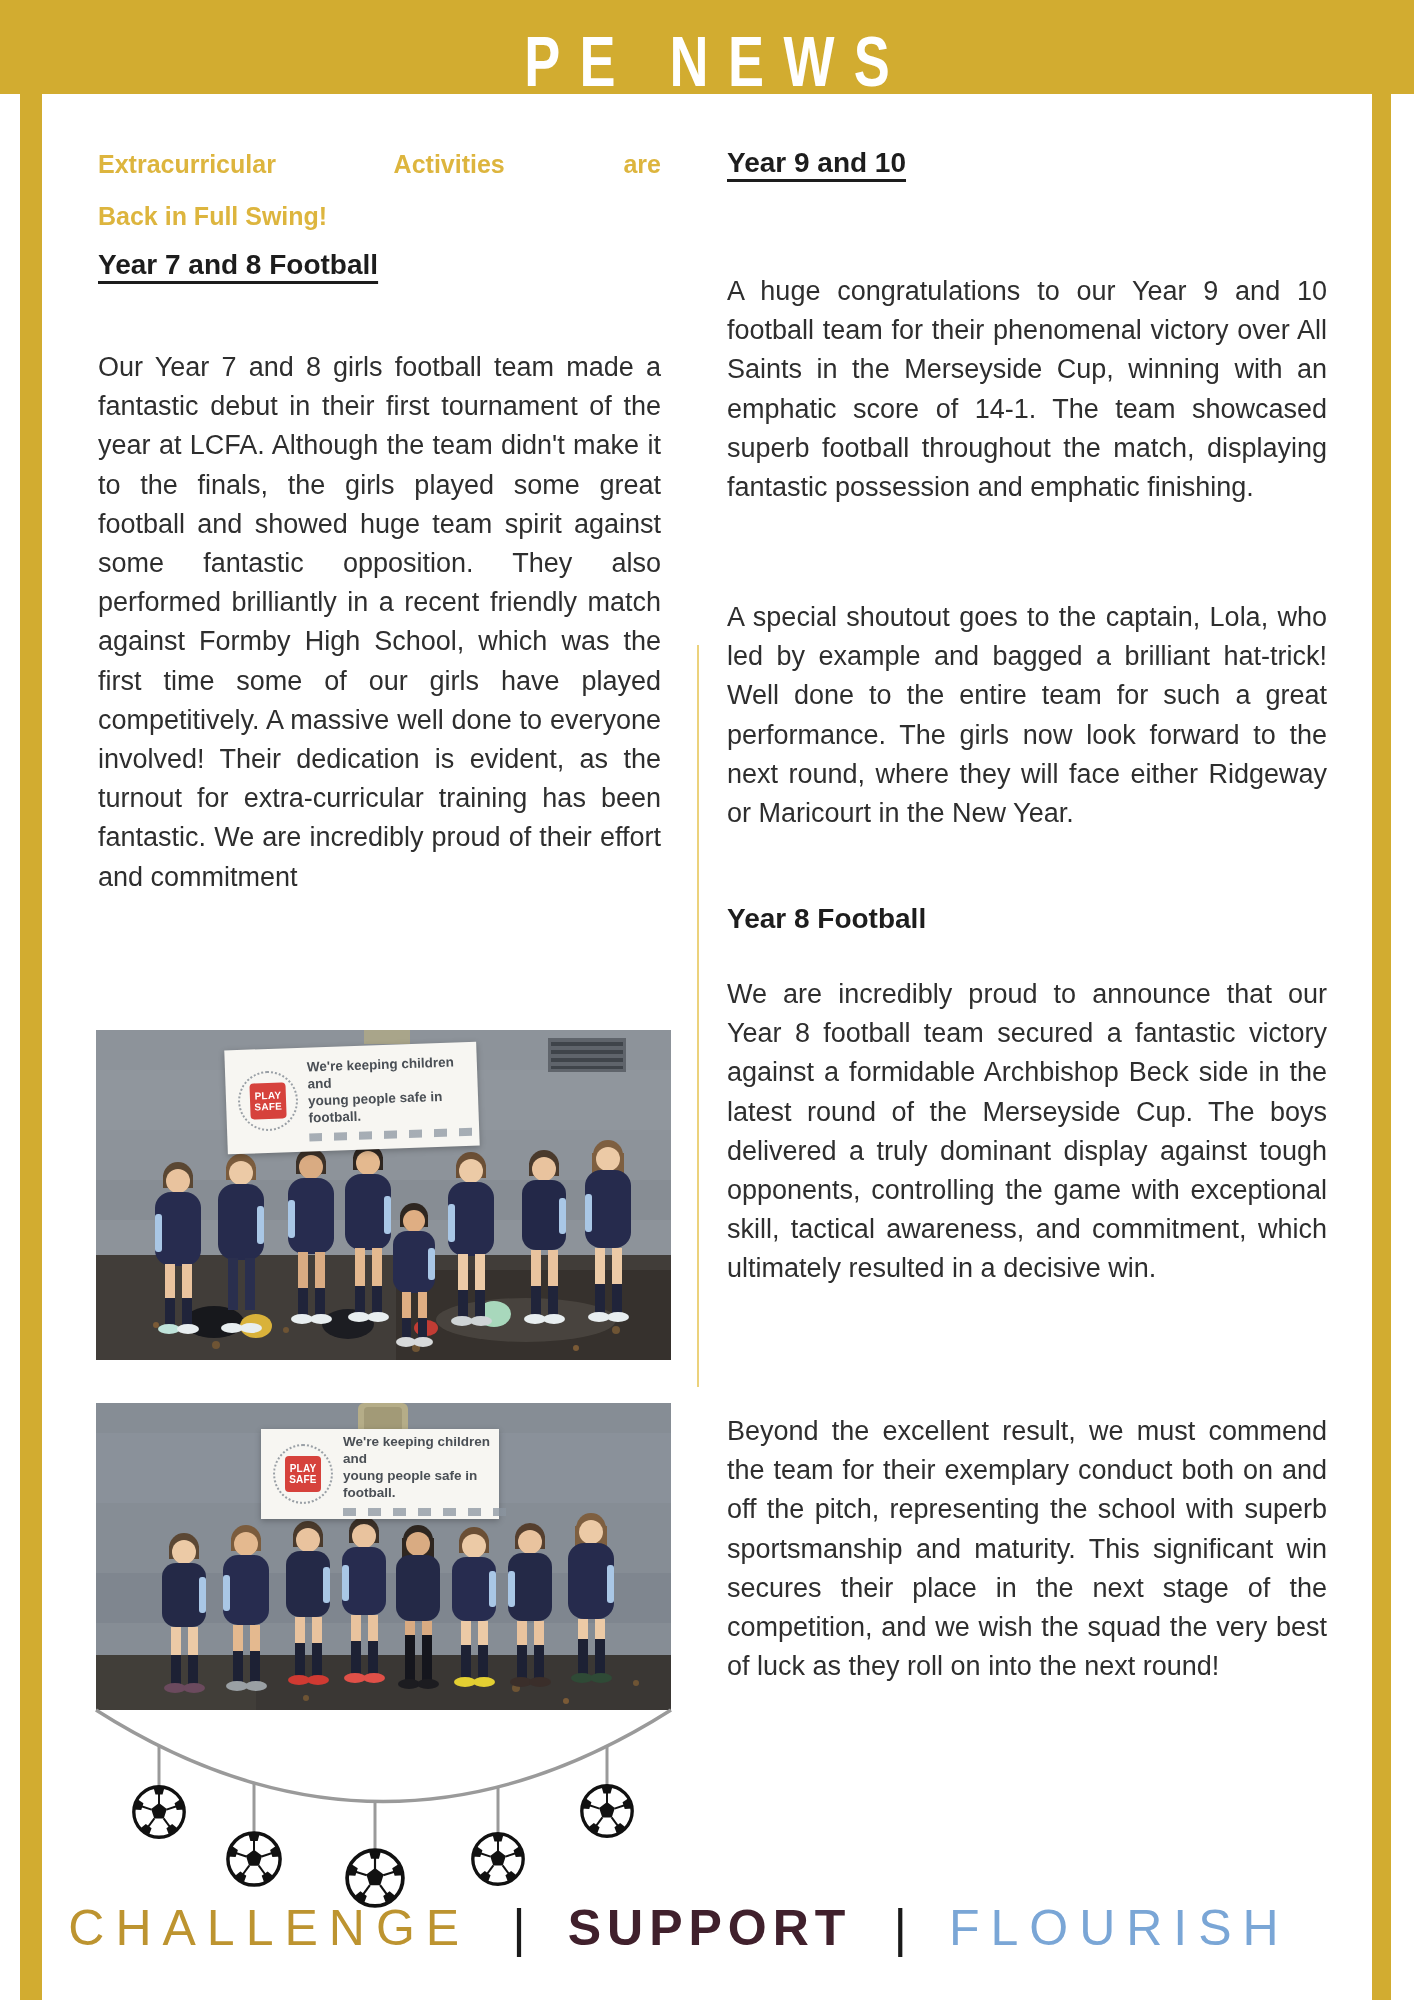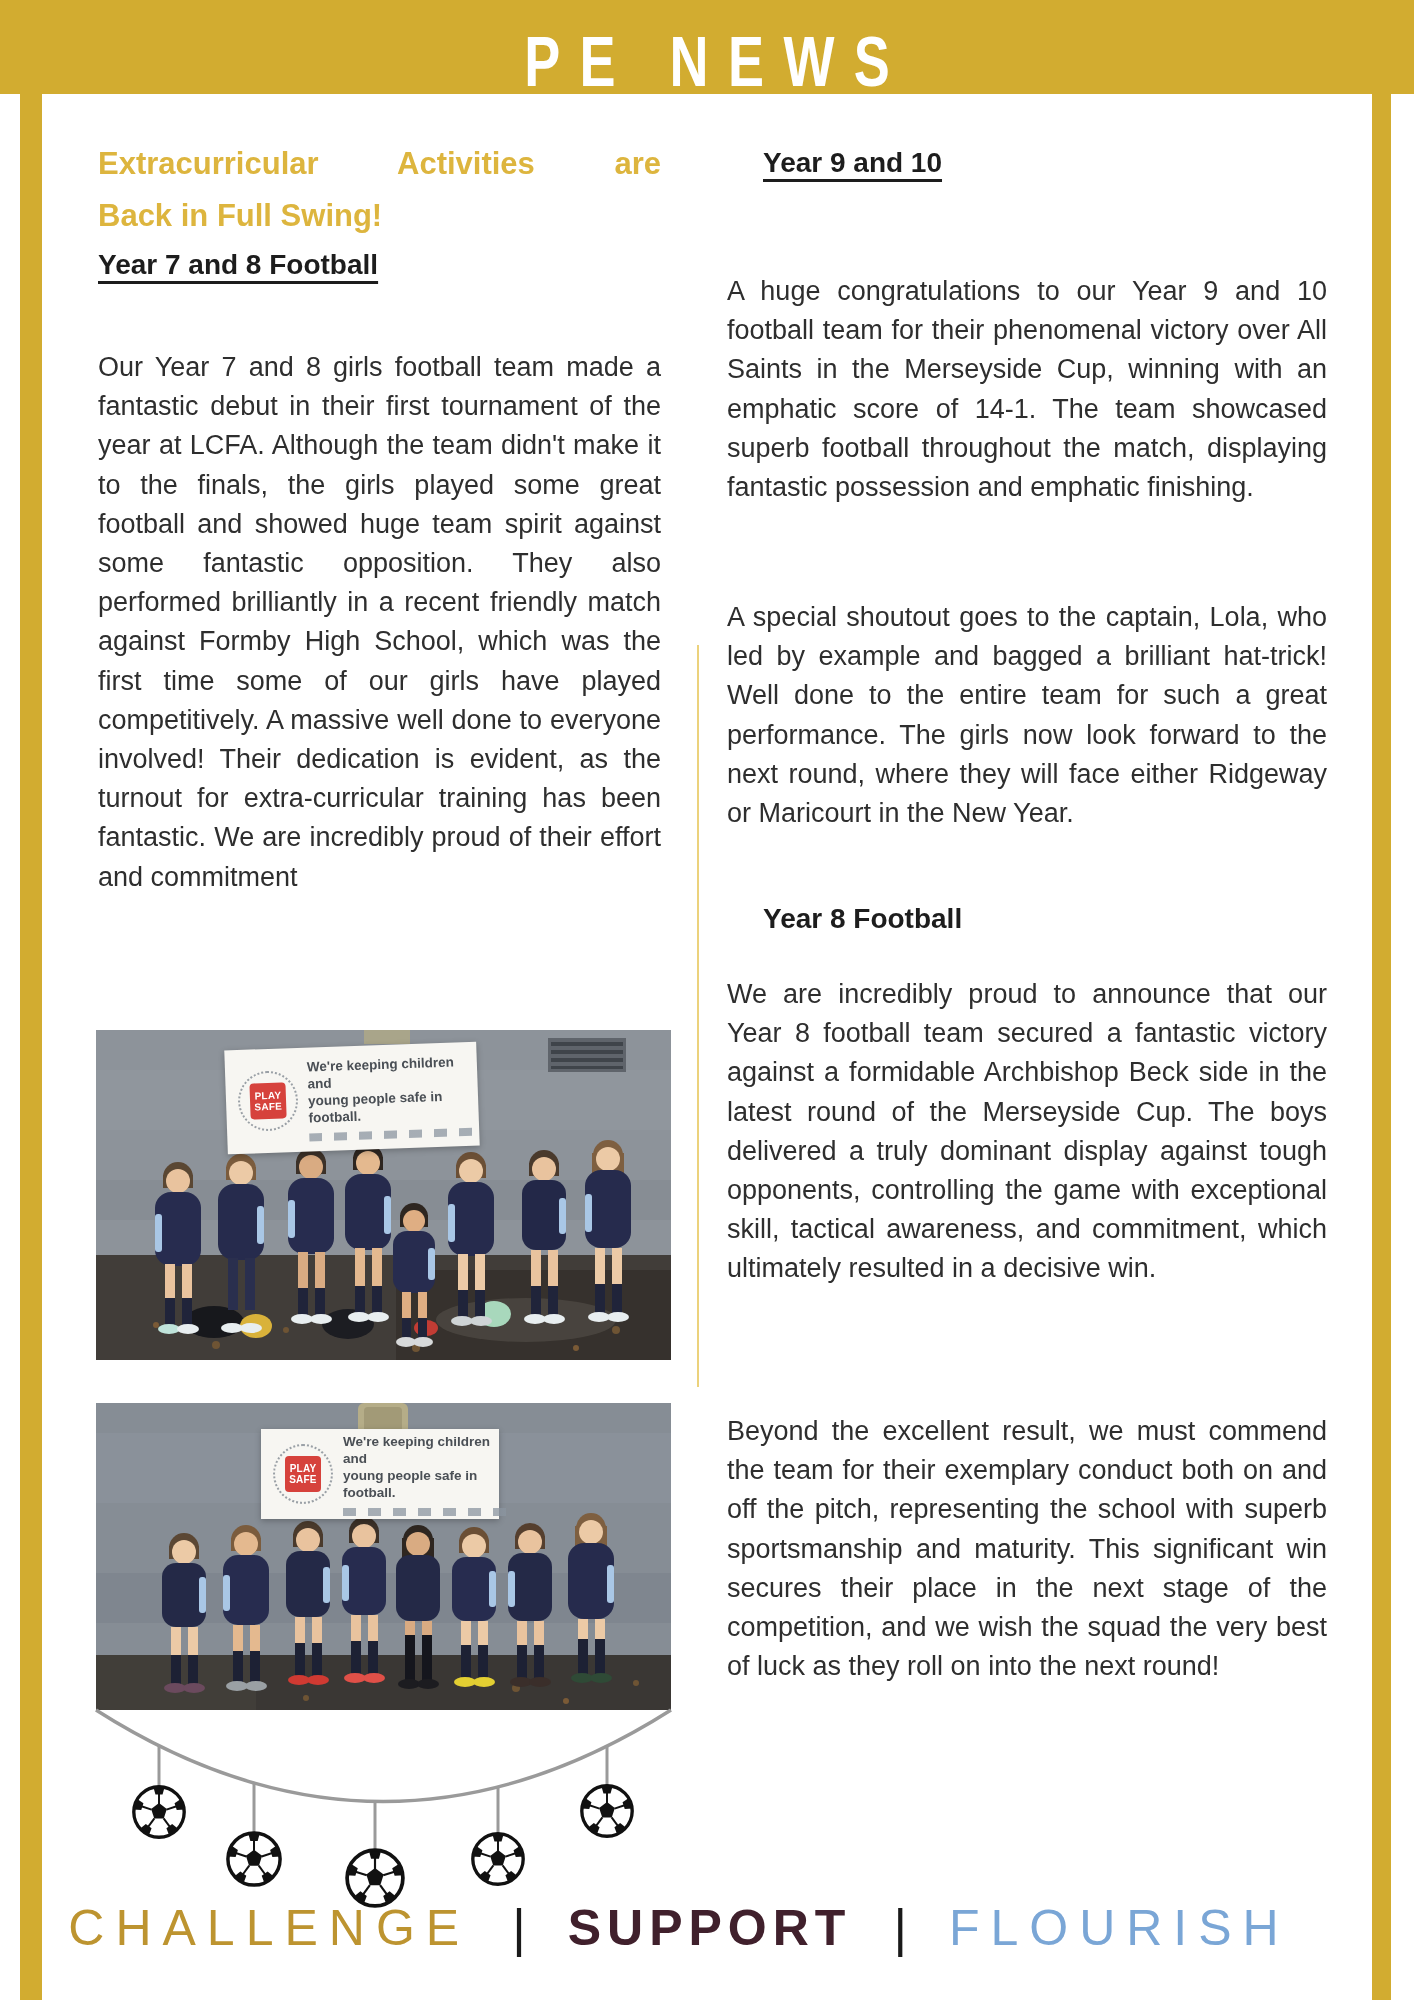--- a/index.html
+++ b/index.html
@@ -21,22 +21,22 @@
     display:flex;align-items:flex-end;justify-content:center;
   }
   .masthead{
     color:#ffffff;font-weight:bold;font-size:54px;line-height:1;
     letter-spacing:0.36em;text-indent:0.36em;
     transform:scaleY(1.3);transform-origin:bottom center;
     margin-bottom:-2px;white-space:nowrap;
   }
   
   .col-left{position:absolute;left:98px;width:563px;}
-  .col-right{position:absolute;left:727px;width:600px;margin-left:36px;}
-  .headline{top:138px;font-weight:bold;color:var(--heading-gold,#ddb53e);font-size:31px;line-height:52px;}
+  .col-right{position:absolute;left:727px;width:600px;}
+  .headline{top:138px;font-weight:bold;color:var(--heading-gold,#ddb53e);font-size:25px;line-height:52px;}
   .headline .hl-line1{display:block;text-align:justify;text-align-last:justify;}
   .headline .hl-line2{display:block;}
   .sec-title{
     font-weight:bold;color:#1d1d1d;font-size:28px;line-height:34px;white-space:nowrap;
   }
   .underlined{text-decoration:underline;text-decoration-thickness:3px;text-underline-offset:7px;}
   .body-para{
     font-size:27px;line-height:39.2px;text-align:justify;text-align-last:left;
     color:#2e2e2e;margin:0;
   }

